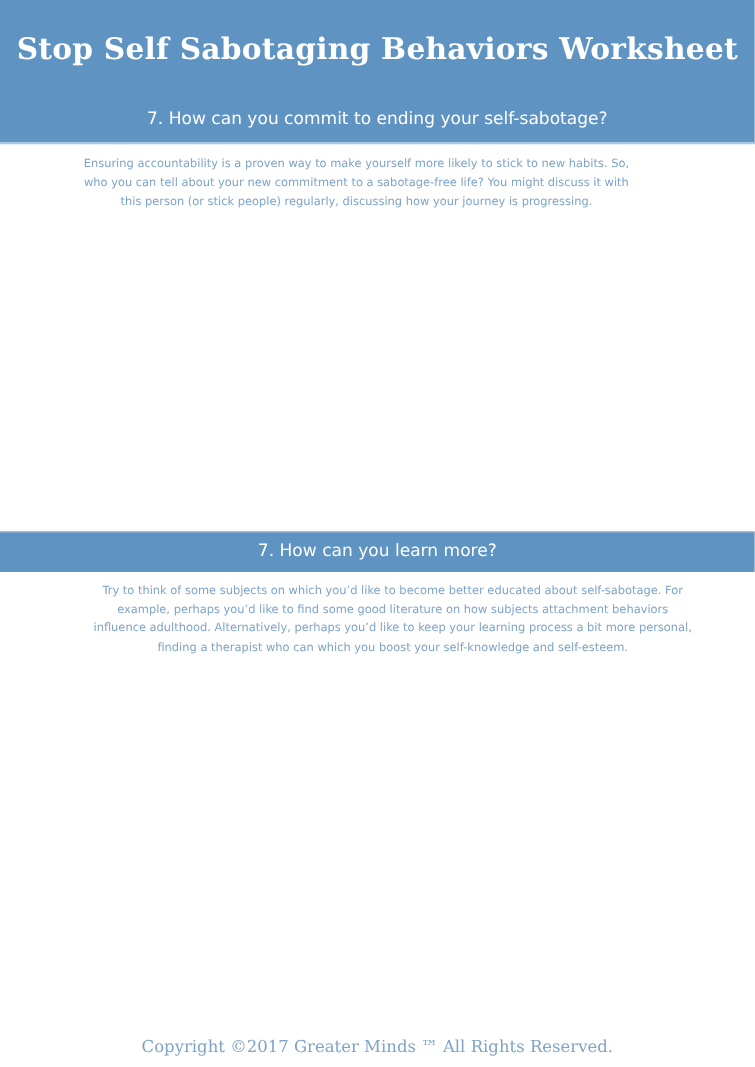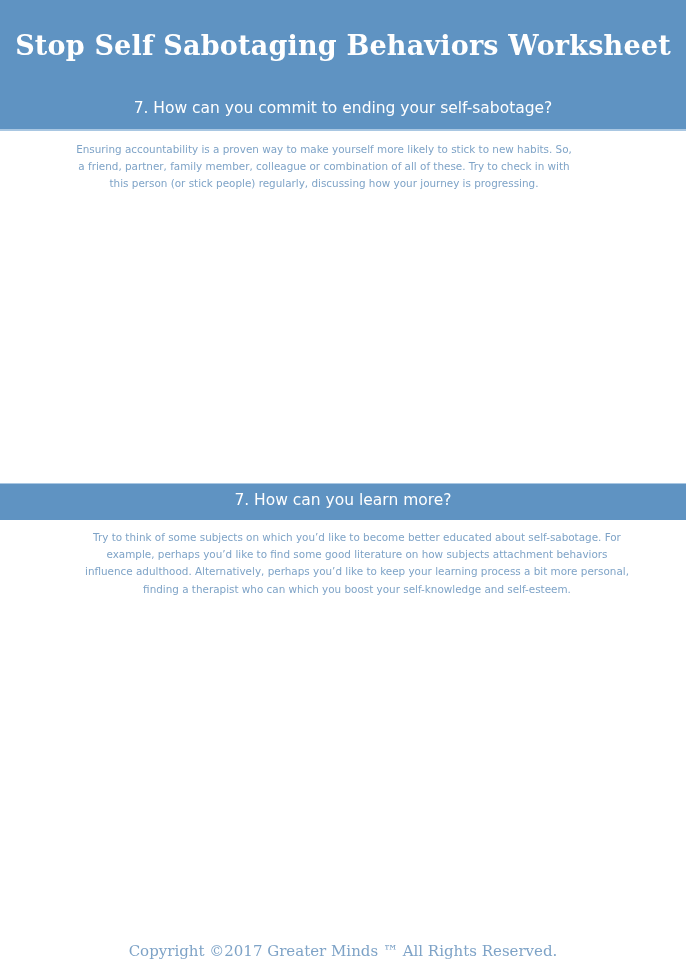--- a/index.html
+++ b/index.html
@@ -85,21 +85,21 @@
 </head>
 <body>
 
 <div class="header">
   <div class="title">Stop Self Sabotaging Behaviors Worksheet</div>
   <div class="q-head q6-head">7. How can you commit to ending your self-sabotage?</div>
 </div>
 
 <div class="para p6">
   <span>Ensuring accountability is a proven way to make yourself more likely to stick to new habits. So,</span>
-  <span>a friend, partner, family member, colleague or combination of all of these. Try to check in with</span>
+  <span>who you can tell about your new commitment to a sabotage-free life? You might discuss it with</span>
   <span>this person (or stick people) regularly, discussing how your journey is progressing.</span>
 </div>
 
 <div class="answer-area a6"></div>
 
 <div class="bar7"></div>
 <div class="q-head q7-head">7. How can you learn more?</div>
 
 <div class="para p7">
   <span>Try to think of some subjects on which you’d like to become better educated about self-sabotage. For</span>

